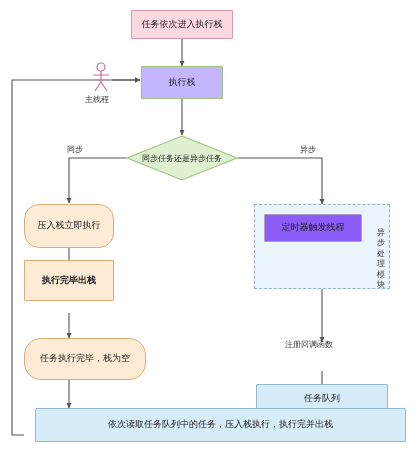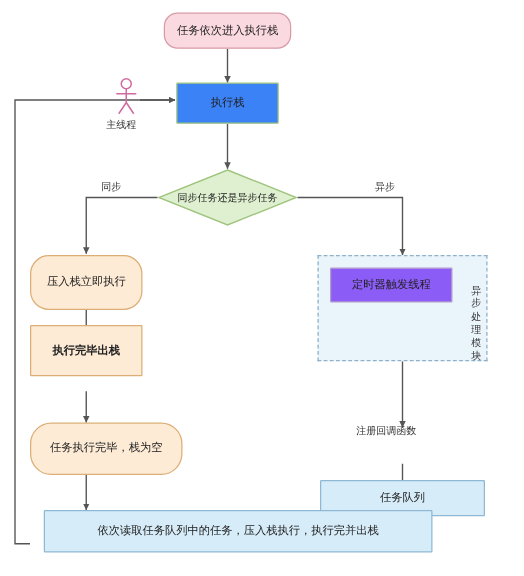--- a/index.html
+++ b/index.html
@@ -24,21 +24,21 @@
     text-align: center;
     font-size: 9px;
     color: #222222;
     line-height: 1.25;
   }
   .box {
     border: 1px solid #9a9a9a;
     border-radius: 1px;
   }
   .pink   { background: #fbd9e0; border-color: #d79aa8; }
-  .green  { background: #3b82f6; border-color: #9fc47d; }
+  .green  { background: #c4b5fd; border-color: #9fc47d; }
   .orange { background: #fdebd6; border-color: #dcae76; }
   .blue   { background: #d6ecf8; border-color: #8fb8d4; }
   .purple { background: #8b5cf6; border-color: #b39ccd; }
   .dashed-group {
     position: absolute;
     border: 1px dashed #8fb0c8;
     background: #eaf4fb;
     box-sizing: border-box;
   }
   .diamond-wrap {
@@ -119,42 +119,42 @@
       <path d="M69,380 L69,408" marker-end="url(#arrow)"></path>
 
       <path d="M322,289 L322,342" marker-end="url(#arrow)"></path>
 
       <path d="M322,371 L322,408" marker-end="url(#arrow)"></path>
 
       <path d="M24,435 L12,435 L12,80 L140,80" marker-end="url(#arrow)"></path>
     </g>
   </svg>
 
-  <div class="node box pink" style="left:131px; top:10px; width:102px; height:29px;border-radius:11px;">
+  <div class="node box pink" style="left:131px; top:10px; width:102px; height:29px;">
     <span>任务依次进入执行栈</span>
   </div>
 
   <svg style="position:absolute; left:88px; top:62px; width:26px; height:30px;">
     <circle cx="13" cy="5" r="4" fill="none" stroke="#d06aa0" stroke-width="1.2"></circle>
     <path d="M13,9 L13,20 M5,13 L21,13 M13,20 L7,29 M13,20 L19,29" fill="none" stroke="#d06aa0" stroke-width="1.2"></path>
   </svg>
   <div class="actor-label" style="left:85px; top:94px;">主线程</div>
 
   <div class="node box green" style="left:141px; top:66px; width:82px; height:33px;">
     <span>执行栈</span>
   </div>
 
   <div class="diamond-wrap" style="left:126px; top:135px;">
     <svg class="diamond-shape" viewBox="0 0 112 46" preserveAspectRatio="none">
       <polygon points="56,1 111,23 56,45 1,23" fill="#dff0d0" stroke="#9fc47d" stroke-width="1.1"></polygon>
     </svg>
     <div class="diamond-label">同步任务还是异步任务</div>
   </div>
 
-  <div class="edge-label" style="left:81px; top:144px;">同步</div>
+  <div class="edge-label" style="left:67px; top:144px;">同步</div>
   <div class="edge-label" style="left:300px; top:144px;">异步</div>
   <div class="edge-label" style="left:285px; top:306px;margin-top:33px;">注册回调函数</div>
 
   <div class="node box orange" style="left:24px; top:204px; width:90px; height:44px;border-radius:15px;">
     <span>压入栈立即执行</span>
   </div>
   <div class="node box orange" style="left:24px; top:260px; width:90px; height:41px;font-weight:bold;">
     <span>执行完毕出栈</span>
   </div>
   <div class="node box orange" style="left:24px; top:338px; width:122px; height:42px;border-radius:17px;">
@@ -164,17 +164,17 @@
   <div class="dashed-group" style="left:254px; top:204px; width:136px; height:85px;"></div>
   <div class="node box purple" style="left:264px; top:214px; width:98px; height:28px;">
     <span>定时器触发线程</span>
   </div>
   <div class="side-label" style="left:370px; top:228px; width:22px;">异<br>步<br>处<br>理<br>模<br>块</div>
 
   <div class="node box blue" style="left:256px; top:342px; width:132px; height:29px;margin-top:42px;">
     <span>任务队列</span>
   </div>
 
-  <div class="node box blue" style="left:35px; top:408px; width:311px; height:34px;">
+  <div class="node box blue" style="left:35px; top:408px; width:371px; height:34px;">
     <span>依次读取任务队列中的任务，压入栈执行，执行完并出栈</span>
   </div>
 
 </div>
 
 </body></html>

